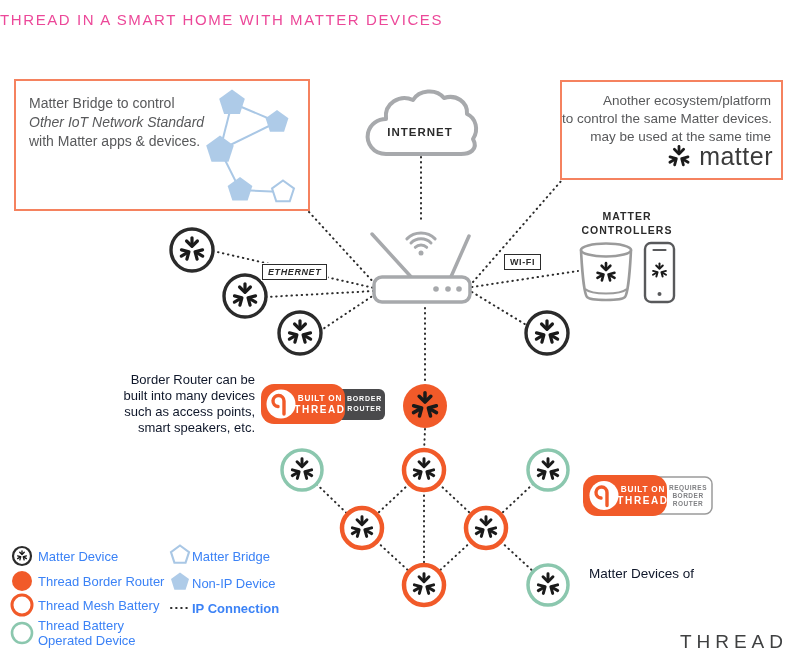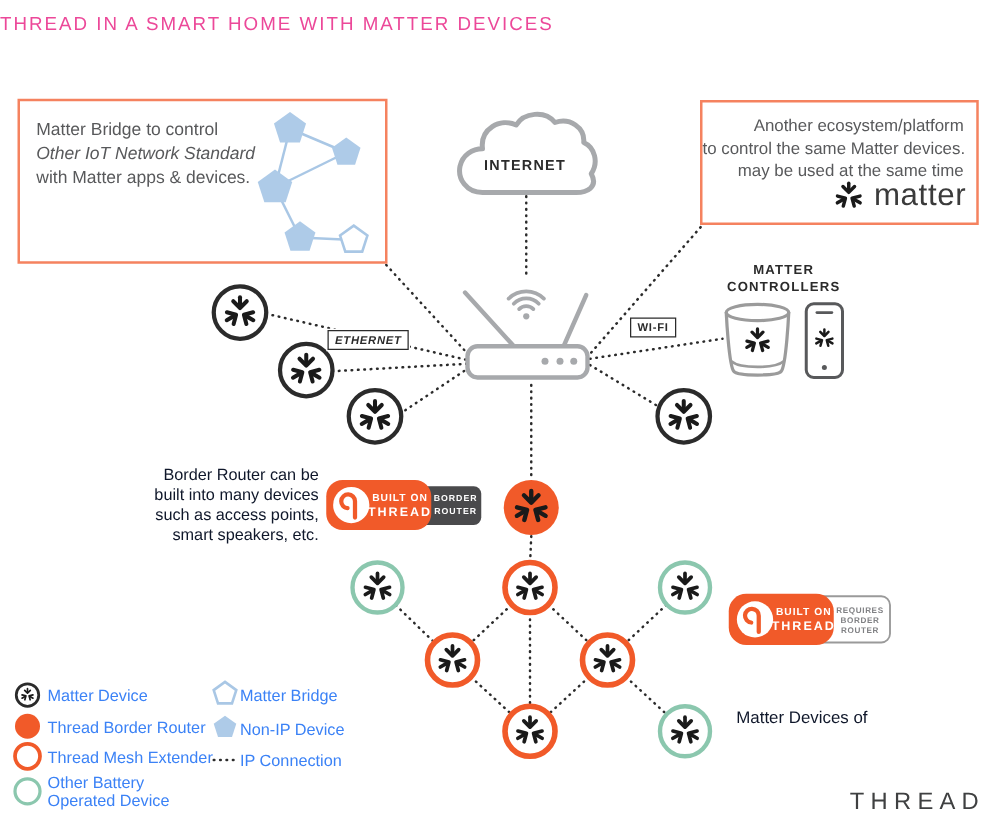--- a/index.html
+++ b/index.html
@@ -23,21 +23,21 @@
   .eth{left:262px;top:264px;font-style:italic;}
   .wifi{left:504px;top:254px;}
   .mctrl{left:560px;top:209px;width:134px;text-align:center;font-size:10.5px;font-weight:700;
          letter-spacing:1px;color:#2b2b2b;line-height:14px;}
   .note{font-size:13px;line-height:16px;color:#0f172a;}
   .br-note{left:105px;top:372px;width:150px;text-align:right;}
   .mesh-note{left:589px;top:527px;width:175px;line-height:17px;font-size:13.5px;margin-top:38px;}
   .lg-label{font-size:13px;color:#3b82f6;white-space:nowrap;}
   .l1{left:38px;top:549px;}.l2{left:38px;top:574px;}.l3{left:38px;top:598px;}
   .l4{left:38px;top:618px;line-height:15px;}
-  .r1{left:192px;top:549px;}.r2{left:192px;top:576px;}.r3{left:192px;top:601px;}
+  .r1{left:192px;top:549px;}.r2{left:192px;top:576px;}.r3{left:192px;top:601px;font-weight:bold;}
   .footer{right:12px;bottom:8px;font-size:19px;letter-spacing:5px;color:#3F4041;font-weight:500;}
   .dl{stroke:#2b2b2b;stroke-width:2;stroke-dasharray:0.5 4.6;stroke-linecap:round;fill:none;}
   .pl{stroke:#A9C7E5;stroke-width:2;fill:none;}
   .bt{fill:#fff;font-weight:700;text-anchor:middle;}
 </style>
 </head>
 <body>
 
 <div class="stage">
 
@@ -255,23 +255,23 @@
     <div>such as access points,</div>
     <div>smart speakers, etc.</div>
   </div>
 
   <div class="abs note mesh-note">
     <div>Matter Devices of</div>
   </div>
 
   <div class="abs lg-label l1">Matter Device</div>
   <div class="abs lg-label l2">Thread Border Router</div>
-  <div class="abs lg-label l3">Thread Mesh Extender</div>
+  <div class="abs lg-label l3">Thread Mesh Battery</div>
   <div class="abs lg-label l4">
-    <div>Other Battery</div>
+    <div>Thread Battery</div>
     <div>Operated Device</div>
   </div>
   <div class="abs lg-label r1">Matter Bridge</div>
   <div class="abs lg-label r2">Non-IP Device</div>
   <div class="abs lg-label r3">IP Connection</div>
 
   <div class="abs footer">THREAD</div>
 
 </div>
 

